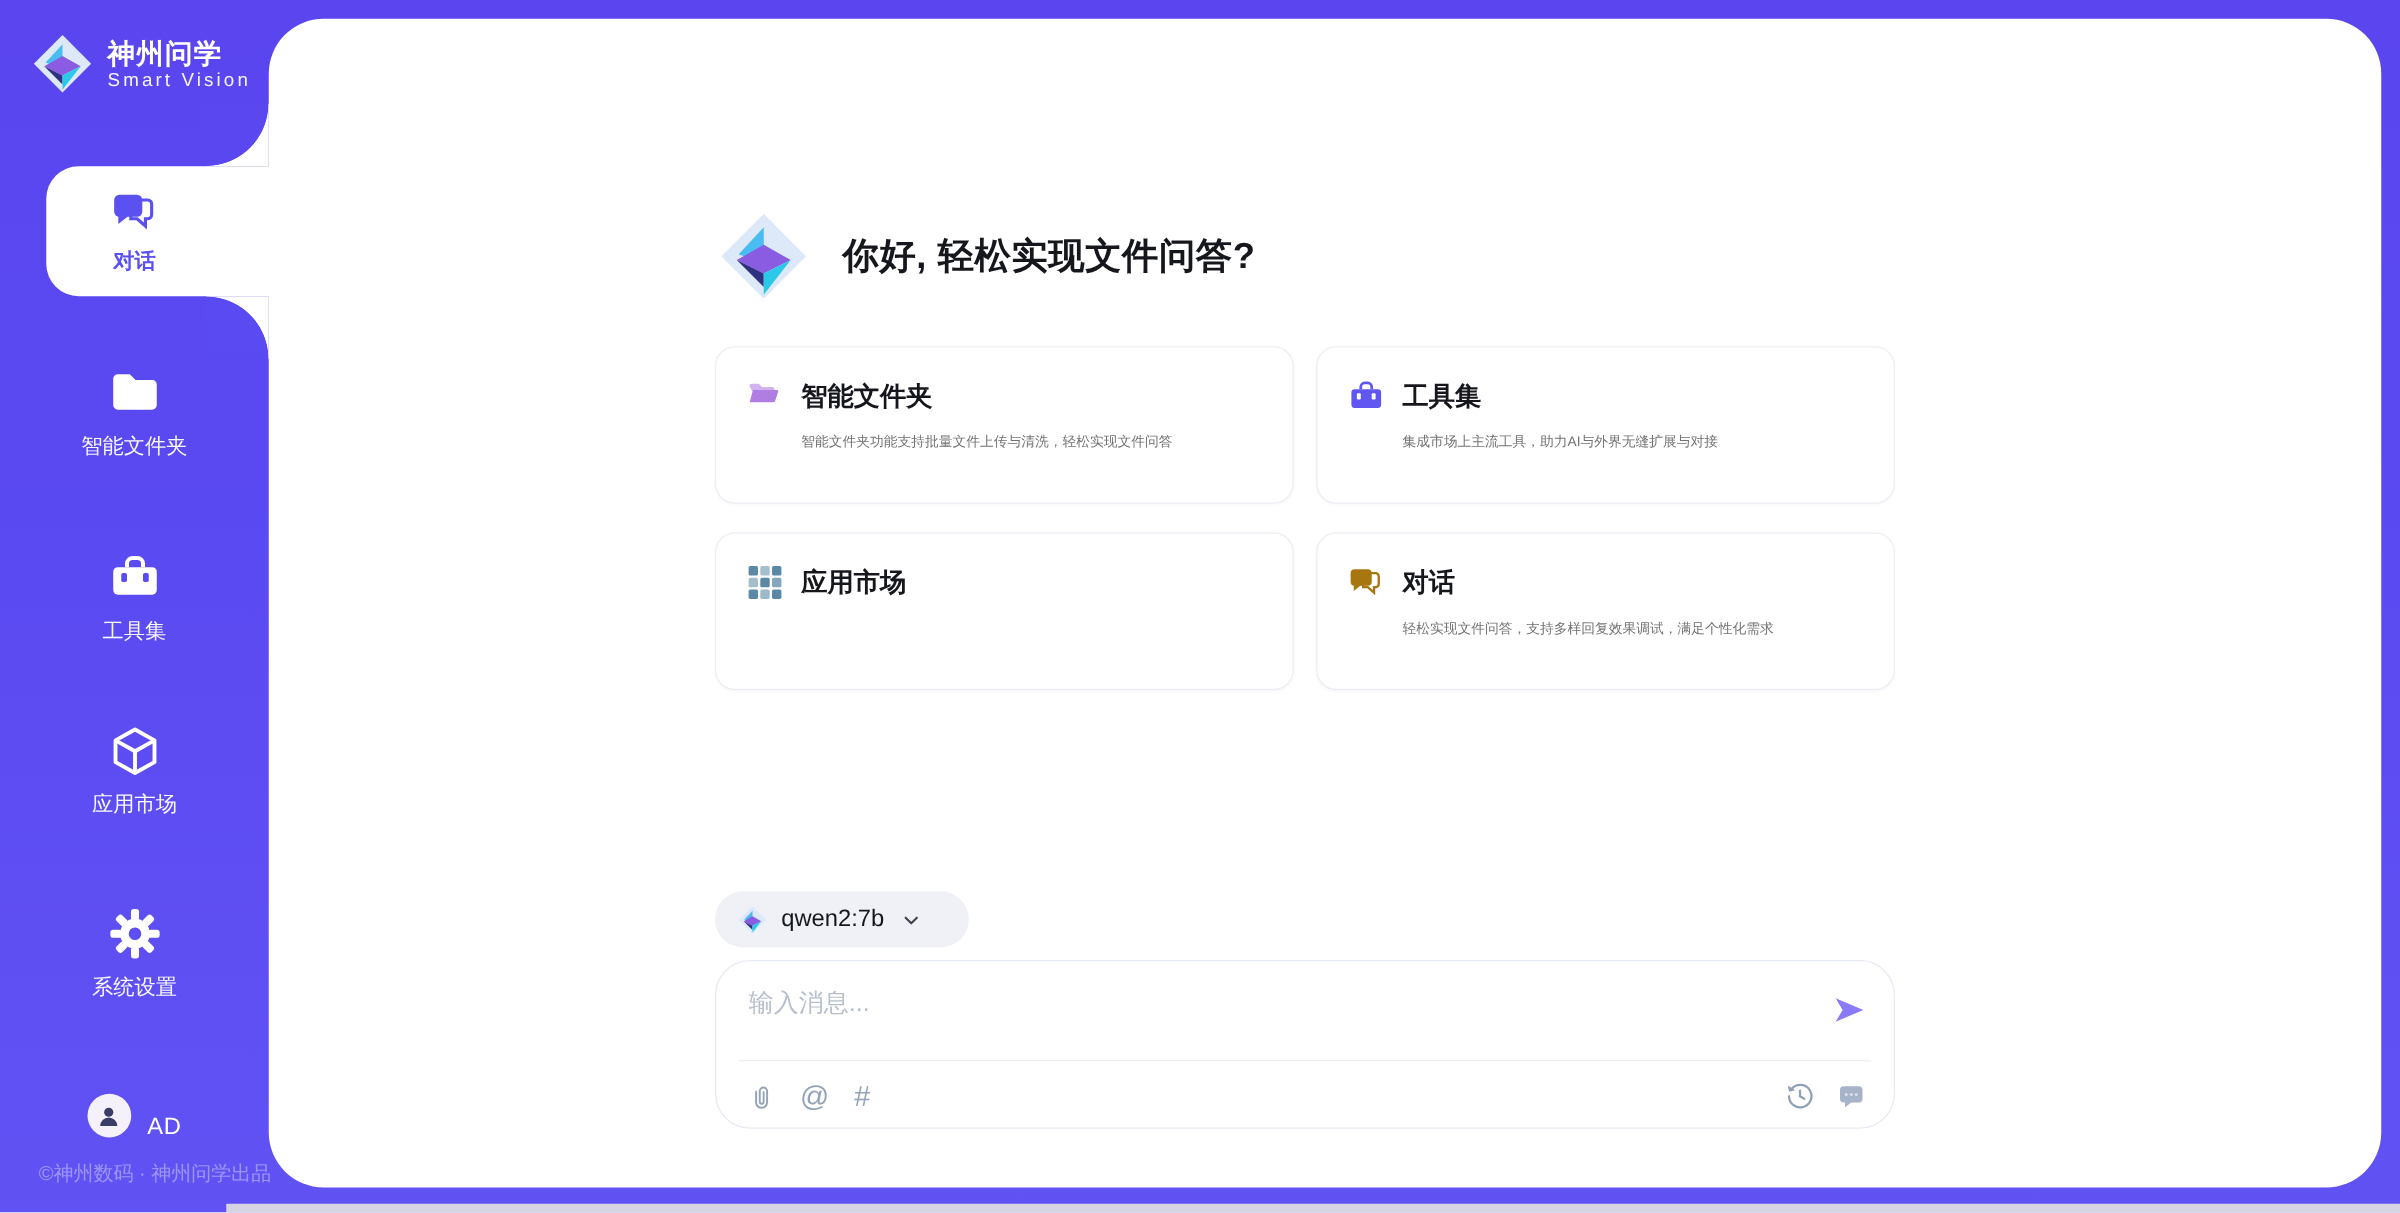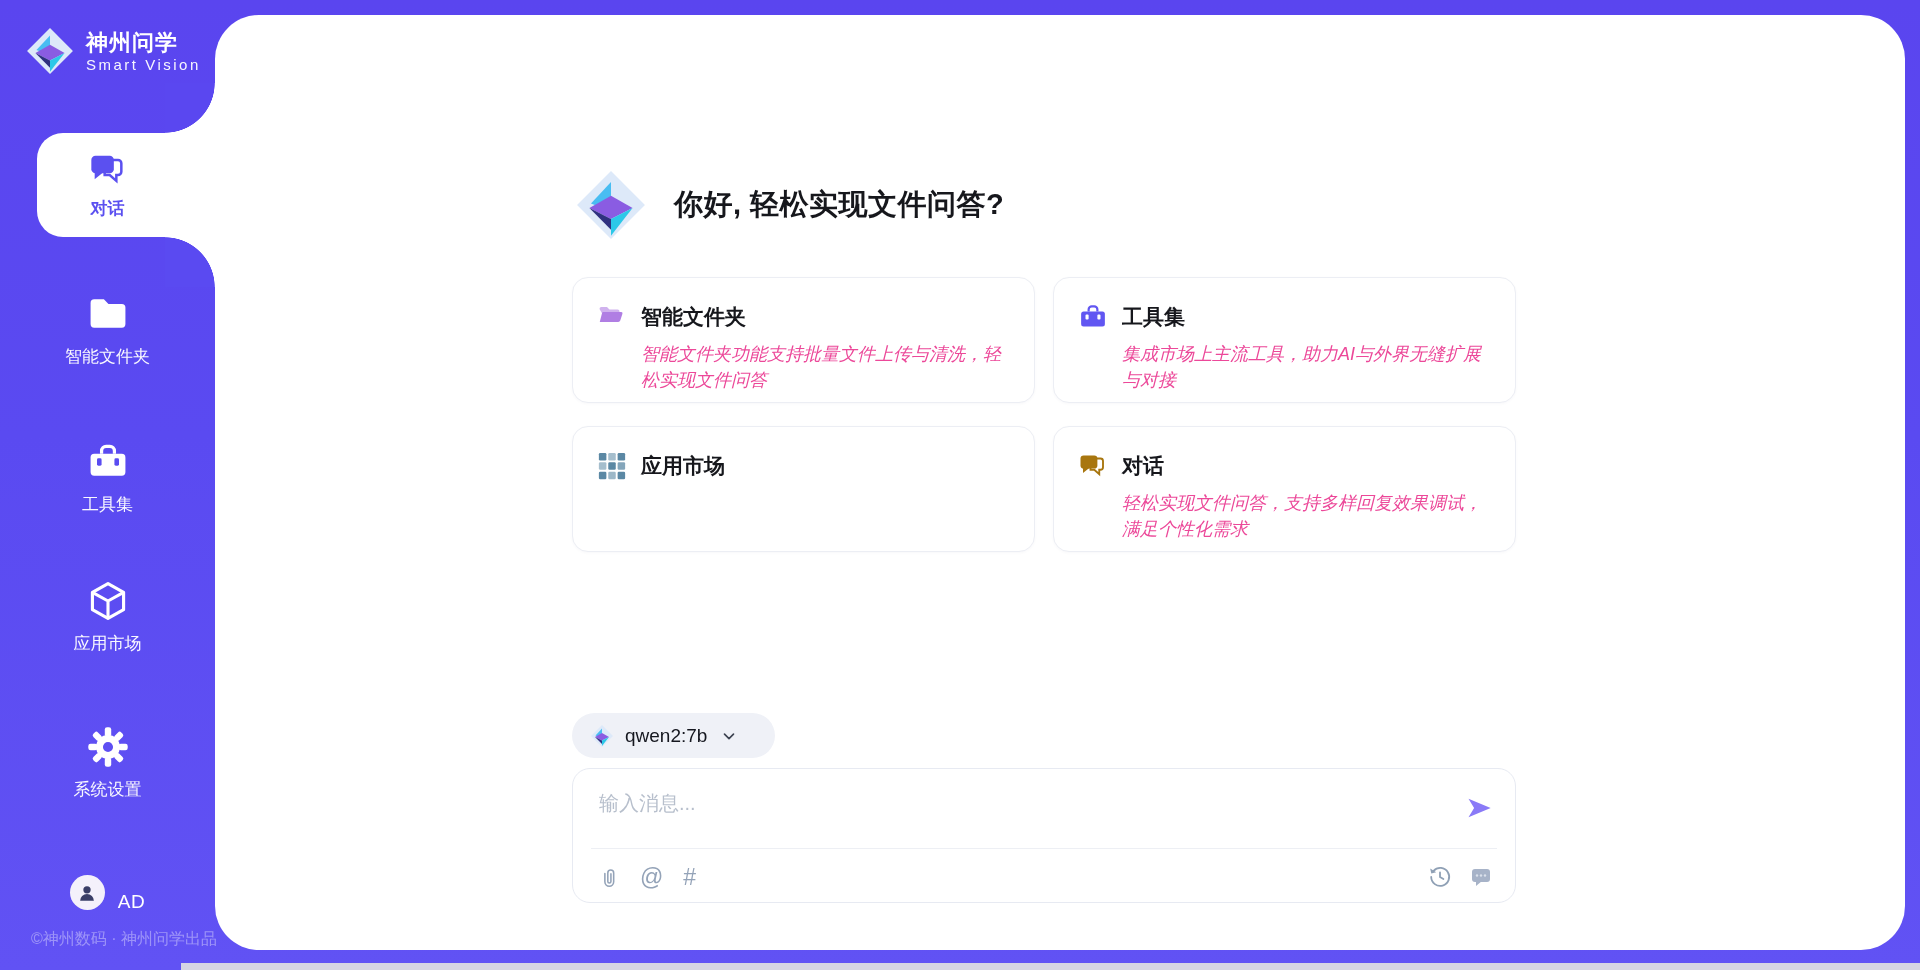--- a/index.html
+++ b/index.html
@@ -50,34 +50,34 @@
   .greeting-text { font-size:29px; font-weight:700; color:#16171c; letter-spacing:.5px; }
 
   
   .card { position:absolute; width:463px; height:126px; background:#fff;
           border:1px solid #eceef4; border-radius:16px; box-shadow:0 1px 3px rgba(30,30,80,.03); cursor:pointer; }
   #card-0 { left:572px;  top:277px; } #card-1 { left:1053px; top:277px; }
   #card-2 { left:572px;  top:426px; } #card-3 { left:1053px; top:426px; }
   .card-head { display:flex; align-items:center; gap:14px; margin:24px 0 0 24px; }
   .card-ico { width:30px; height:30px; flex:0 0 30px; }
   .card-title { font-size:21px; font-weight:700; color:#16171c; }
-  .card-desc { margin:9px 28px 0 68px; font-size:18px; line-height:26px; color:#ec4899;font-style:italic; }
+  .card-desc { margin:9px 28px 0 68px; font-size:11px; line-height:26px; color:#737373; }
   .c-folder { color:#b07ee3; } .c-toolbox { color:#6156f2; } .c-grid { color:#5b88a4; } .c-chat { color:#a8760f; }
 
   
   .model-pill { position:absolute; left:572px; top:713px; height:45px; min-width:203px;
                 background:#eff1f7; border-radius:23px; display:flex; align-items:center;
                 gap:11px; padding:0 18px; cursor:pointer; }
   .model-pill .logo { width:24px; height:24px; }
   .model-name { font-size:19px; color:#15171f; }
   .chev { width:18px; height:18px; margin-left:2px; }
 
   
   .composer { position:absolute; left:572px; top:768px; width:944px; height:135px;
-              background:#fff; border:1.5px solid #e7eaf2; border-radius:18px;padding-left:44px; }
+              background:#fff; border:1.5px solid #e7eaf2; border-radius:28px;padding-left:44px; }
   .composer input { position:absolute; left:26px; top:13px; right:80px; height:42px;
                     border:none; outline:none; font-size:20px; color:#33363f;
                     font-family:"Liberation Sans","DejaVu Sans",sans-serif; }
   .composer input::placeholder { color:#b7bfcc; }
   .send-btn { position:absolute; right:22px; top:25px; width:28px; height:28px; cursor:pointer; }
   .comp-divider { position:absolute; left:18px; right:18px; top:79px; height:1px; background:#edeff4; }
   .tools-left { position:absolute; left:25px; bottom:13px; display:flex; align-items:center; gap:20px; color:#94a3b8; }
   .tools-right { position:absolute; right:22px; bottom:13px; display:flex; align-items:center; gap:17px; }
   .glyph-ico { font-size:23px; line-height:23px; color:#94a3b8; cursor:pointer; user-select:none; }
   .svg-btn { cursor:pointer; display:block; }

